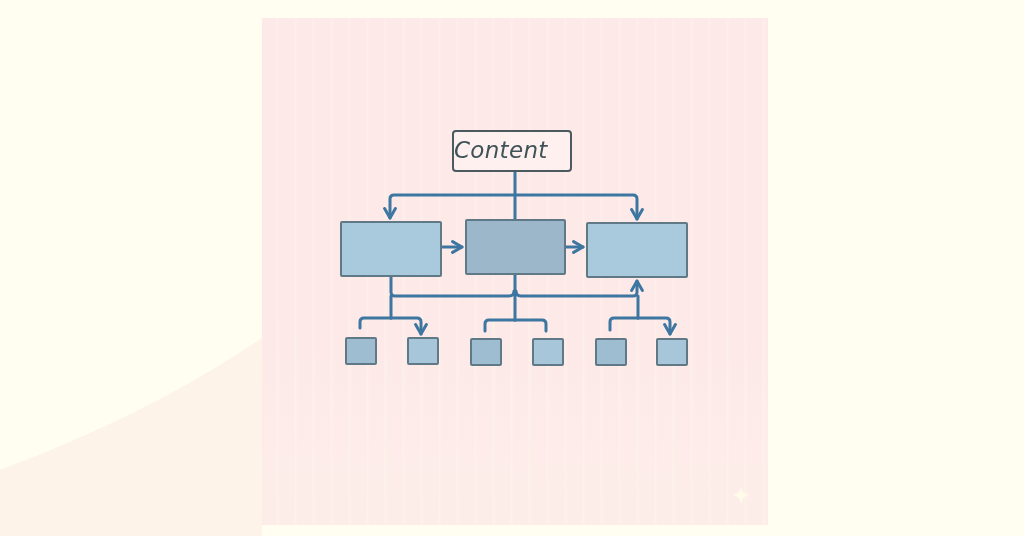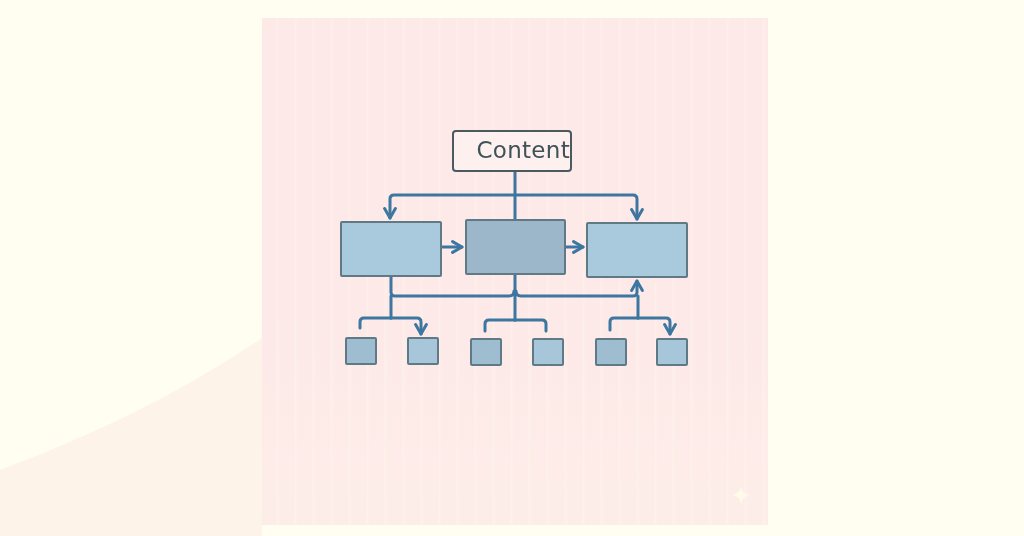--- a/index.html
+++ b/index.html
@@ -59,21 +59,22 @@
       left: 452px;
       top: 130px;
       width: 120px;
       height: 42px;
       box-sizing: border-box;
       border: 2.5px solid #4a5a5e;
       border-radius: 4px;
       background: #fdf0ef;
       display: flex;
       align-items: center;
-      justify-content: flex-end;
+      justify-content: flex-start;
+      font-style: italic;
     }
     .root-label {
       font-family: "DejaVu Sans", sans-serif;
       font-size: 23px;
       color: #3f5257;
       letter-spacing: 0.3px;
       line-height: 1;
       margin-top: -1px;
     }
     .sparkle {

